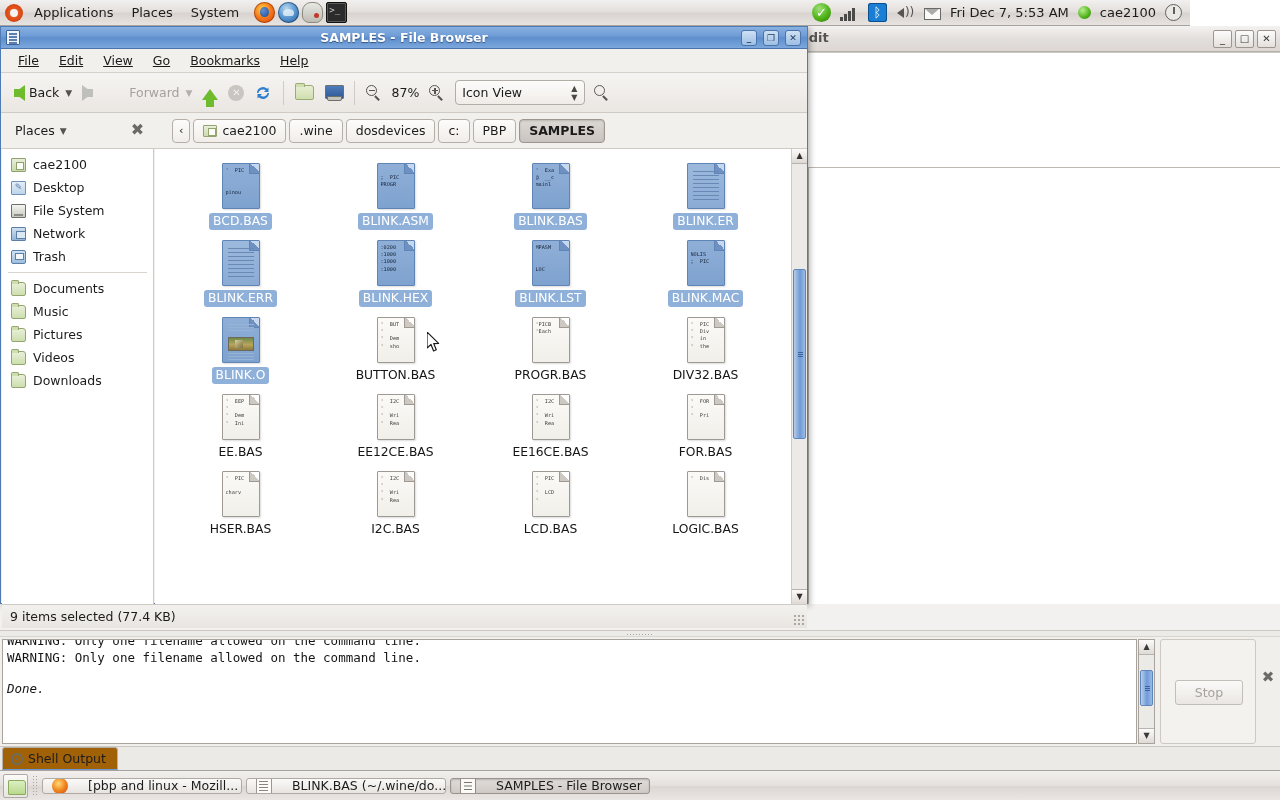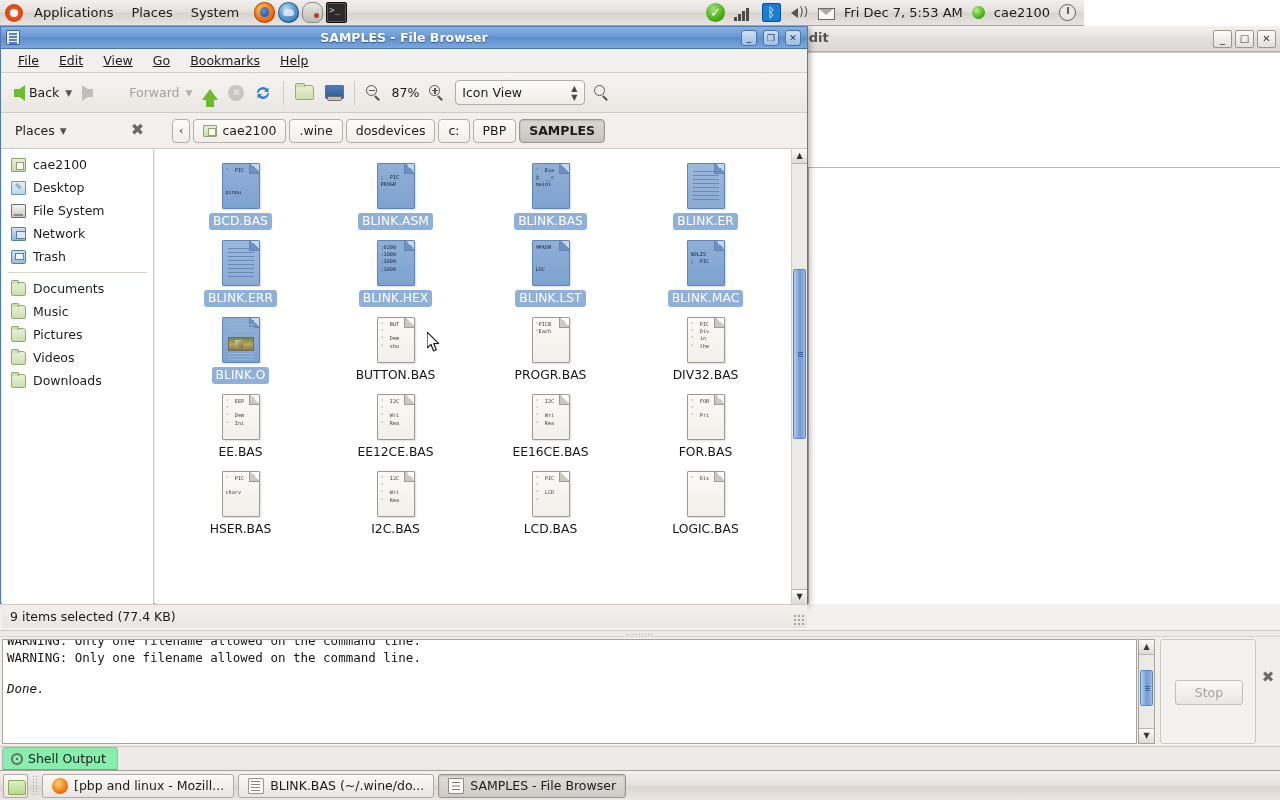--- a/index.html
+++ b/index.html
@@ -7,21 +7,21 @@
     width: 1280px; height: 800px;
     overflow: hidden;
     font-family: "DejaVu Sans", "Liberation Sans", sans-serif;
     font-size: 12px;
     background: #ffffff;
   }
   body { position: relative; }
 
   
   #top-panel {
-    position: absolute; left: 0; top: 0; width: 1084px; height: 26px;
+    position: absolute; left: 0; top: 0; width: 1190px; height: 26px;
     background: linear-gradient(to bottom, #f2f0ee 0%, #e2dedb 48%, #d8d3cf 52%, #e7e3e0 100%);
     border-bottom: 1px solid #a8a29c;
     display: flex; align-items: center;
   }
   .panel-menu {
     font-size: 13px; color: #1c1c1c; padding: 2px 8px; margin: 0 1px;
     white-space: nowrap; line-height: 18px;
   }
   .ubuntu-logo {
     width: 18px; height: 18px; margin-left: 5px; margin-right: 2px;
@@ -212,21 +212,21 @@
   #shell-close {
     position:absolute; left:1261px; top:40px; width:14px; height:14px;
     color:#6b6b67; font-size:15px; font-weight:bold; line-height:14px; text-align:center;
   }
   #shell-tabbar {
     position:absolute; left:0; top:116px; width:1280px; height:24px;
     background:#eceae7; border-top:1px solid #cdc8c2;
   }
   #shell-tab {
     position:absolute; left:2px; top:0; height:24px; padding:0 11px 0 8px;
-    background:#86efac; border:1px solid #b5b0aa; border-bottom:2px solid #6f9ad6;
+    background:#a16207; border:1px solid #b5b0aa; border-bottom:2px solid #6f9ad6;
     border-radius:3px 3px 0 0;
     display:flex; align-items:center; gap:5px; font-size:12.5px; color:#1c1c1c;
   }
   .gear-ico {
     width:12px;height:12px;border-radius:50%;
     border:2px solid #6c6c68; position:relative; flex:none;
   }
   .gear-ico::after{
     content:""; position:absolute; left:3px; top:3px; width:2px;height:2px;background:#6c6c68;
   }
@@ -258,24 +258,24 @@
     content:""; position:absolute; left:4px; top:5px; width:16px; height:13px;
     background:linear-gradient(to bottom,#dcefc2,#b9d98c);
     border:1px solid #8aab5c; border-radius:1px 3px 1px 1px;
   }
   .tb-grip {
     width:6px;height:22px; flex:none;
     background-image: radial-gradient(circle,#a9a49e 0.7px, transparent 0.9px);
     background-size:3px 3px;
   }
   .task-btn {
-    height:24px; max-width:200px; padding:0 9px;
+    height:16px; max-width:200px; padding:0 9px;
     background:linear-gradient(to bottom,#fbfaf9,#e8e4e0);
     border:1px solid #b0aaa4; border-radius:3px;
-    display:flex; align-items:center; gap:6px;
+    display:flex; align-items:center; gap:20px;
     font-size:12.5px; color:#1c1c1c; white-space:nowrap; overflow:hidden; flex:none;
   }
   .task-btn.active {
     background:linear-gradient(to bottom,#e0dcd8,#cfcac5);
     border:1px solid #9a948e;
     box-shadow: inset 0 1px 2px rgba(0,0,0,.18);
   }
   .tb-ico { width:16px;height:16px; flex:none; position:relative; }
   .tb-ico.ff {
     border-radius:50%;

